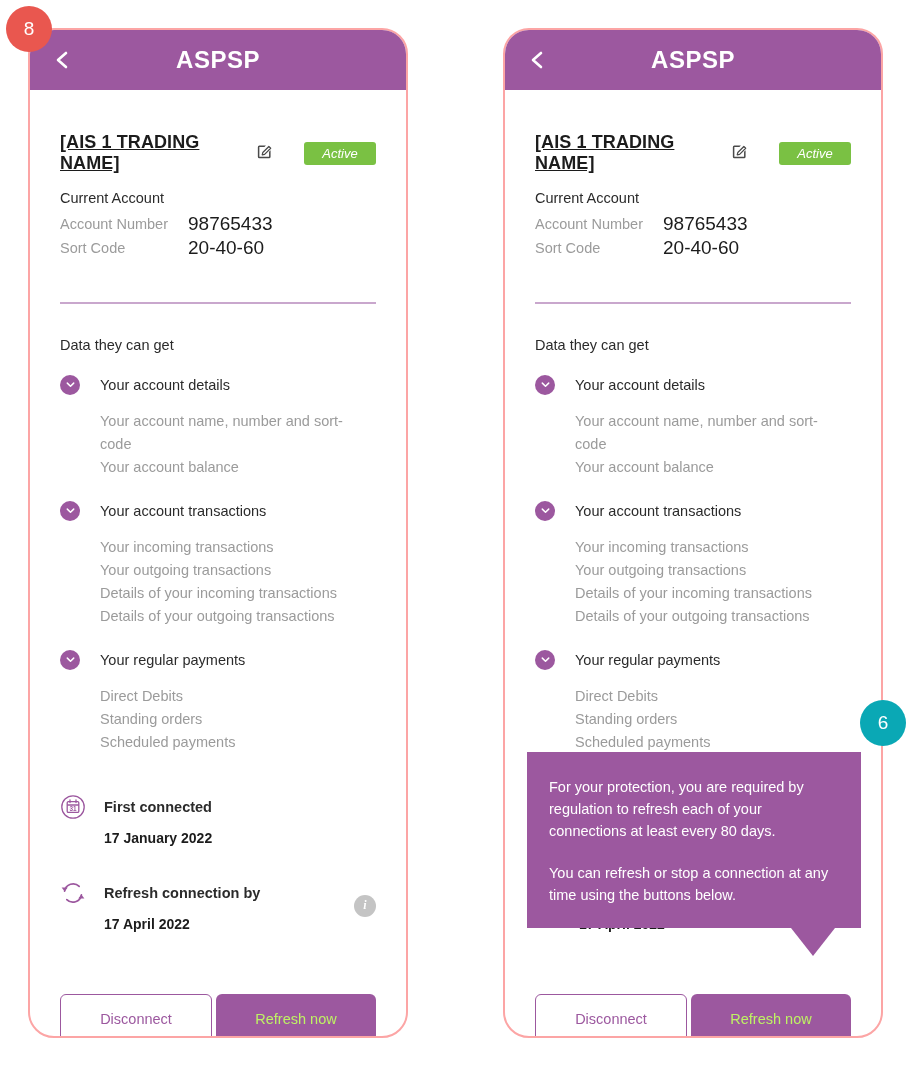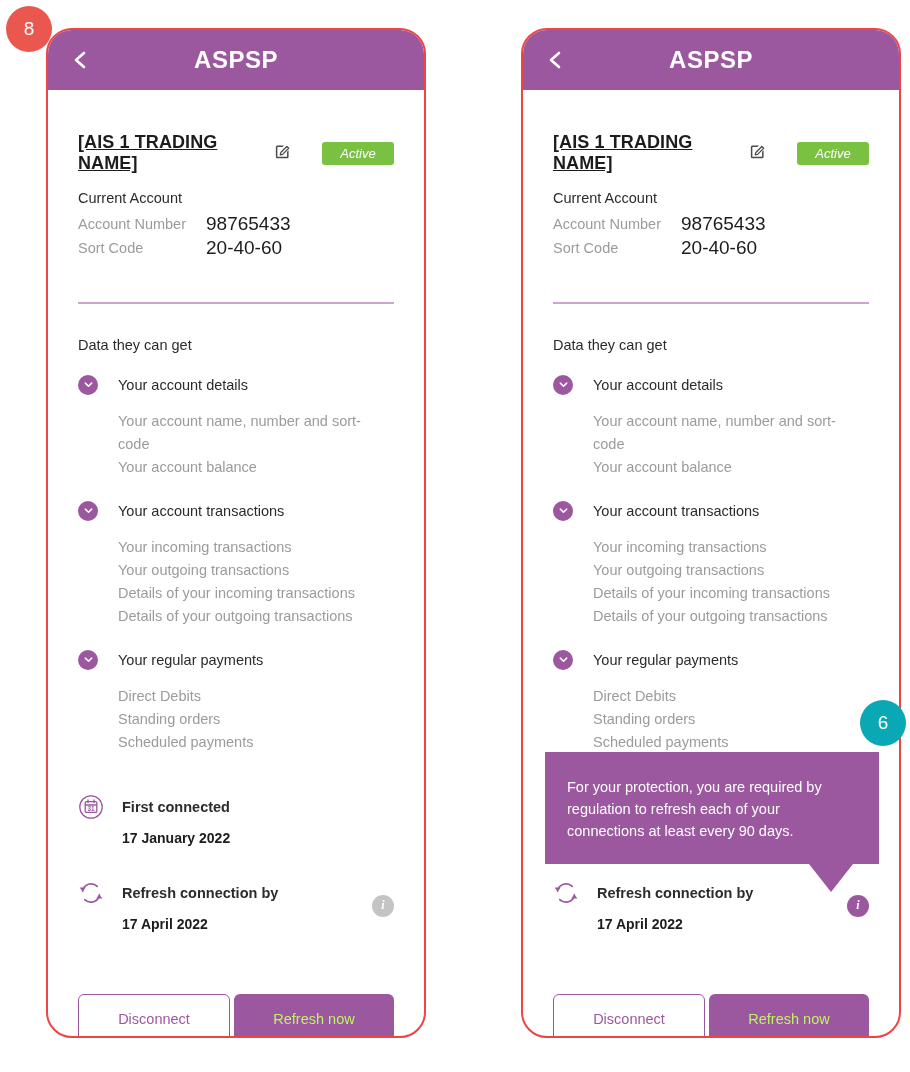--- a/index.html
+++ b/index.html
@@ -9,24 +9,23 @@
     font-family: "Liberation Sans", sans-serif;
     overflow: hidden;
   }
   .stage { position: relative; width: 910px; height: 1072px; }
 
   
   .phone {
     position: absolute;
     width: 380px; height: 1010px;
     background: #ffffff;
-    border: 2px solid #ef4444;
+    border: 2px solid #fca5a5;
     border-radius: 26px;
     overflow: hidden;
-    margin-left: 18px;
   }
   .phone.left  { left: 28px;  top: 28px; }
   .phone.right { left: 503px; top: 28px; }
 
   
   .appbar {
     position: relative;
     height: 60px;
     background: #9c589f;
     display: flex; align-items: center;
@@ -432,21 +431,22 @@
               <polygon points="21.4,14.4 24.4,18.4 18.2,18.4" fill="#9c589f"></polygon>
             </svg>
           </span>
           <span class="meta-label">Refresh connection by</span>
           <span class="info-icon purple">i</span>
         </div>
         <div class="meta-date">17 April 2022</div>
       </div>
 
       <div class="tooltip">
-        <p>For your protection, you are required by regulation to refresh each of your connections at least every 90 days.</p>
+        <p>For your protection, you are required by regulation to refresh each of your connections at least every 80 days.</p>
+        <p>You can refresh or stop a connection at any time using the buttons below.</p>
         <span class="tooltip-tail"></span>
       </div>
 
       <div class="btn-row">
         <div class="btn btn-secondary">Disconnect</div>
         <div class="btn btn-primary">Refresh now</div>
       </div>
 
     </div>
   </div>

